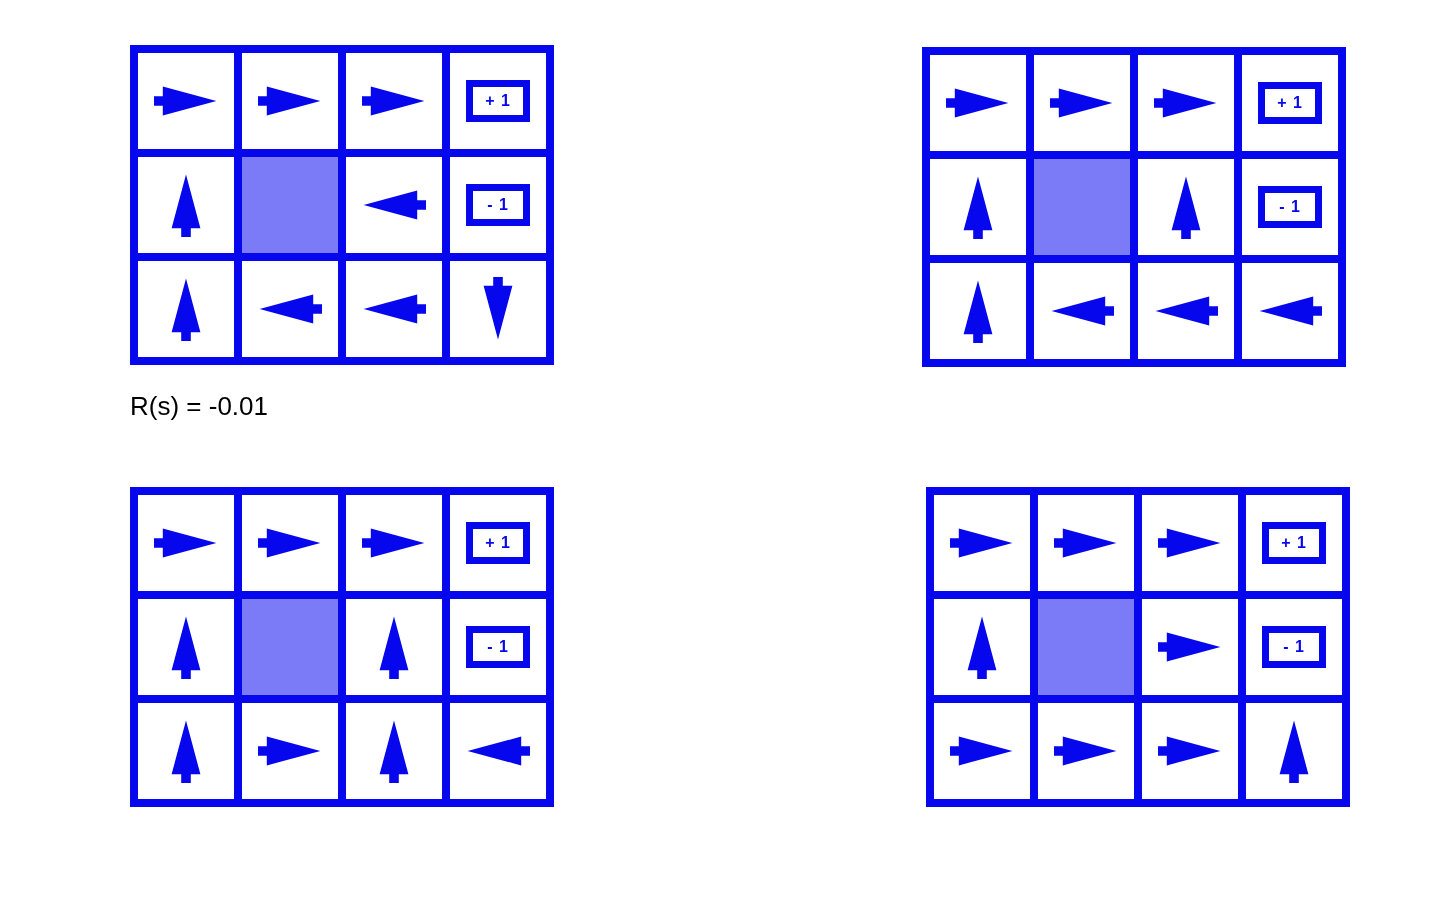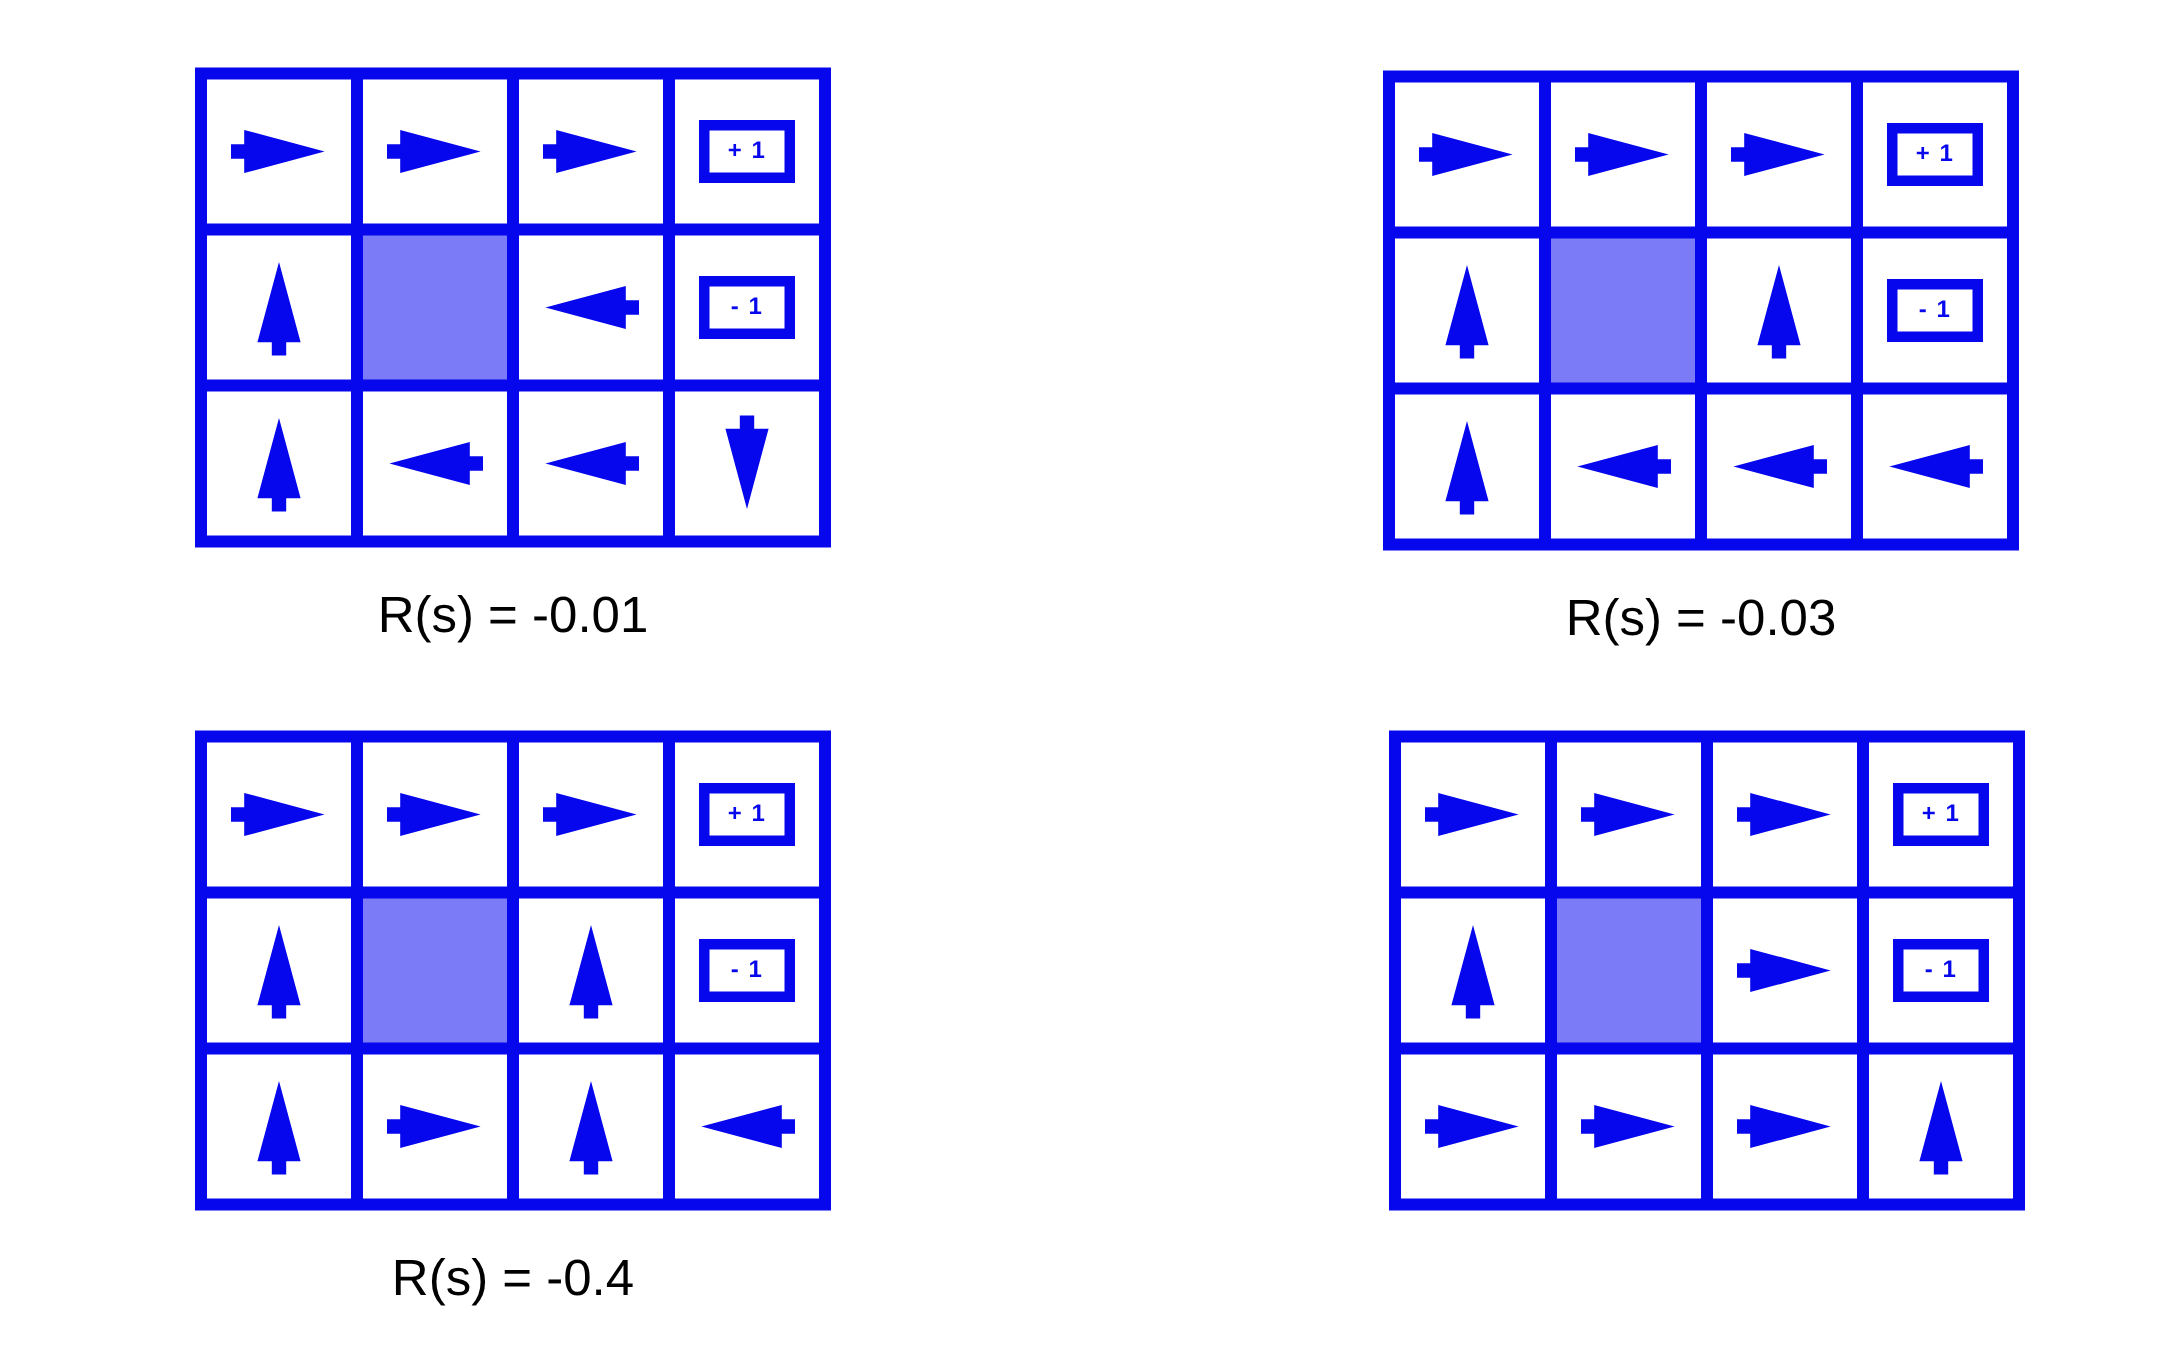--- a/index.html
+++ b/index.html
@@ -56,22 +56,21 @@
     font-size: 16px;
     letter-spacing: 1px;
     display: flex;
     align-items: center;
     justify-content: center;
     font-family: "Liberation Sans", sans-serif;
   }
   .grid-label {
     margin-top: 26px;
     width: 424px;
-    text-align: center;
-    font-size: 34px;
+    font-size: 26px;
     color: var(--label-color);
     font-family: "Liberation Sans", sans-serif;
   }
 </style>
 </head>
 <body>
 
 <div class="page">
 
   <div class="panel panel-1">
@@ -180,21 +179,20 @@
           <svg class="arrow rot-left" viewBox="0 0 100 100" xmlns="http://www.w3.org/2000/svg">
     <polygon points="10,44 21,44 21,32 88,50 21,68 21,56 10,56"></polygon>
   </svg>
         </div>
         <div class="cell">
           <svg class="arrow rot-left" viewBox="0 0 100 100" xmlns="http://www.w3.org/2000/svg">
     <polygon points="10,44 21,44 21,32 88,50 21,68 21,56 10,56"></polygon>
   </svg>
         </div>
       </div>
-    <div class="grid-label">R(s) = -0.03</div>
   </div>
 
   <div class="panel panel-3">
     <div class="gridworld">
         <div class="cell">
           <svg class="arrow rot-right" viewBox="0 0 100 100" xmlns="http://www.w3.org/2000/svg">
     <polygon points="10,44 21,44 21,32 88,50 21,68 21,56 10,56"></polygon>
   </svg>
         </div>
         <div class="cell">
@@ -238,21 +236,20 @@
           <svg class="arrow rot-up" viewBox="0 0 100 100" xmlns="http://www.w3.org/2000/svg">
     <polygon points="10,44 21,44 21,32 88,50 21,68 21,56 10,56"></polygon>
   </svg>
         </div>
         <div class="cell">
           <svg class="arrow rot-left" viewBox="0 0 100 100" xmlns="http://www.w3.org/2000/svg">
     <polygon points="10,44 21,44 21,32 88,50 21,68 21,56 10,56"></polygon>
   </svg>
         </div>
       </div>
-    <div class="grid-label">R(s) = -0.4</div>
   </div>
 
   <div class="panel panel-4">
     <div class="gridworld">
         <div class="cell">
           <svg class="arrow rot-right" viewBox="0 0 100 100" xmlns="http://www.w3.org/2000/svg">
     <polygon points="10,44 21,44 21,32 88,50 21,68 21,56 10,56"></polygon>
   </svg>
         </div>
         <div class="cell">

